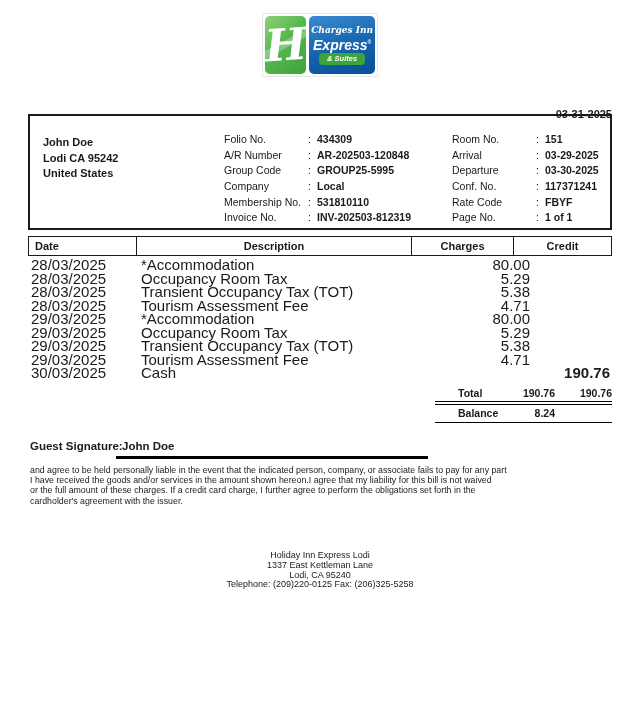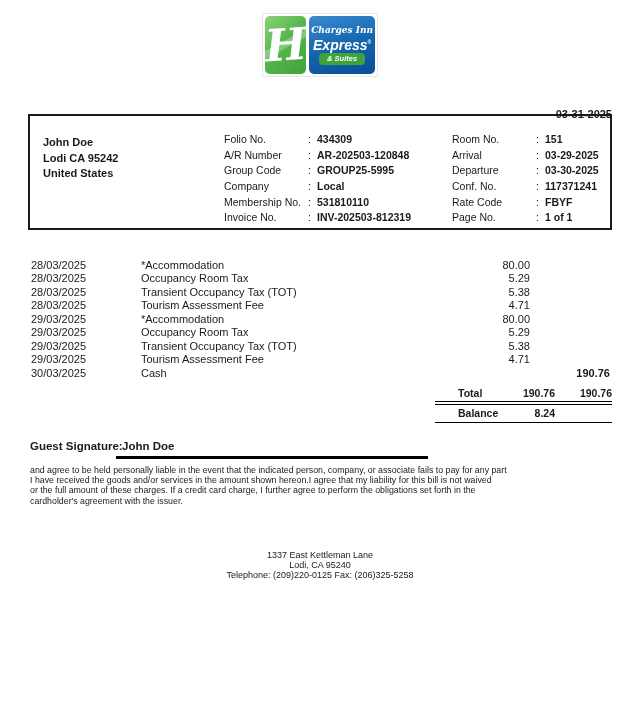--- a/index.html
+++ b/index.html
@@ -44,21 +44,21 @@
 
   
   .thead { position:absolute; left:28px; top:236px; width:584px; height:20px;
            display:flex; border:1.5px solid #1a1a1a; font-weight:bold; font-size:11px; }
   .th { display:flex; align-items:center; justify-content:center; height:100%; }
   .th-date    { width:107px; justify-content:flex-start; padding-left:6px; }
   .th-desc    { width:275px; border-left:1.5px solid #1a1a1a; }
   .th-charges { width:102px; border-left:1.5px solid #1a1a1a; }
   .th-credit  { flex:1; border-left:1.5px solid #1a1a1a; }
 
-  .tbody { position:absolute; left:28px; top:258px; width:584px; font-size:11px; }
+  .tbody { position:absolute; left:28px; top:258px; width:584px; font-size:15px; }
   .trow { display:flex; height:13.5px; align-items:center; }
   .td-date    { width:107px; padding-left:3px; }
   .td-desc    { width:275px; padding-left:6px; }
   .td-charges { width:120px; text-align:right; }
   .td-credit  { width:80px;  text-align:right; }
   .b { font-weight:bold; }
 
   
   .totals { position:absolute; left:435px; top:386px; width:177px; font-size:10.5px; }
   .totrow { display:flex; height:14px; align-items:center; font-weight:bold;margin-left:20px; }
@@ -163,20 +163,26 @@
           <span class="fvalue">FBYF</span>
         </div>
         <div class="frow">
           <span class="flabel">Page No.</span>
           <span class="fcolon">:</span>
           <span class="fvalue">1 of 1</span>
         </div>
       </div>
   </div>
 
+  <div class="thead">
+    <div class="th th-date">Date</div>
+    <div class="th th-desc">Description</div>
+    <div class="th th-charges">Charges</div>
+    <div class="th th-credit">Credit</div>
+  </div>
 
   <div class="tbody" id="table-body">
       <div class="trow">
         <span class="td-date">28/03/2025</span>
         <span class="td-desc">*Accommodation</span>
         <span class="td-charges">80.00</span>
         <span class="td-credit"></span>
       </div>
       <div class="trow">
         <span class="td-date">28/03/2025</span>
@@ -248,18 +254,19 @@
   <div class="sig-line"></div>
 
   <div class="legal" id="legal-text">
       <div>and agree to be held personally liable in the event that the indicated person, company, or associate fails to pay for any part</div>
       <div>I have received the goods and/or services in the amount shown hereon.I agree that my liability for this bill is not waived</div>
       <div>or the full amount of these charges. If a credit card charge, I further agree to perform the obligations set forth in the</div>
       <div>cardholder's agreement with the issuer.</div>
     </div>
 
   <div class="footer" id="footer-lines">
+      <div>Holiday Inn Express Lodi</div>
       <div>1337 East Kettleman Lane</div>
       <div>Lodi, CA 95240</div>
       <div>Telephone: (209)220-0125 Fax: (206)325-5258</div>
     </div>
 
 </div>
 
 </body></html>

